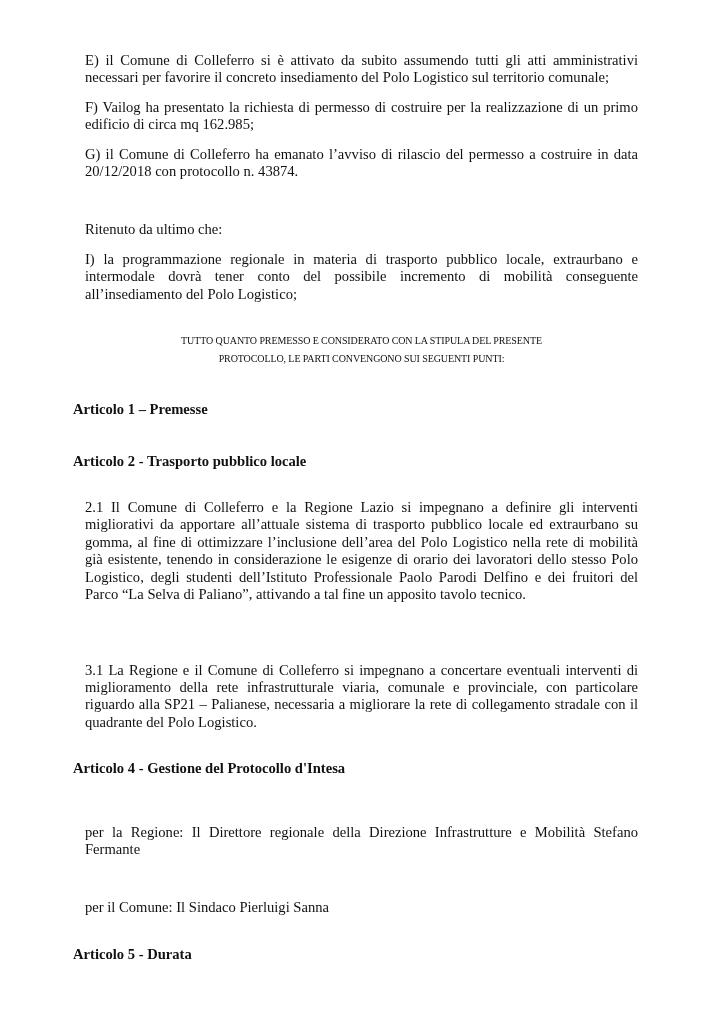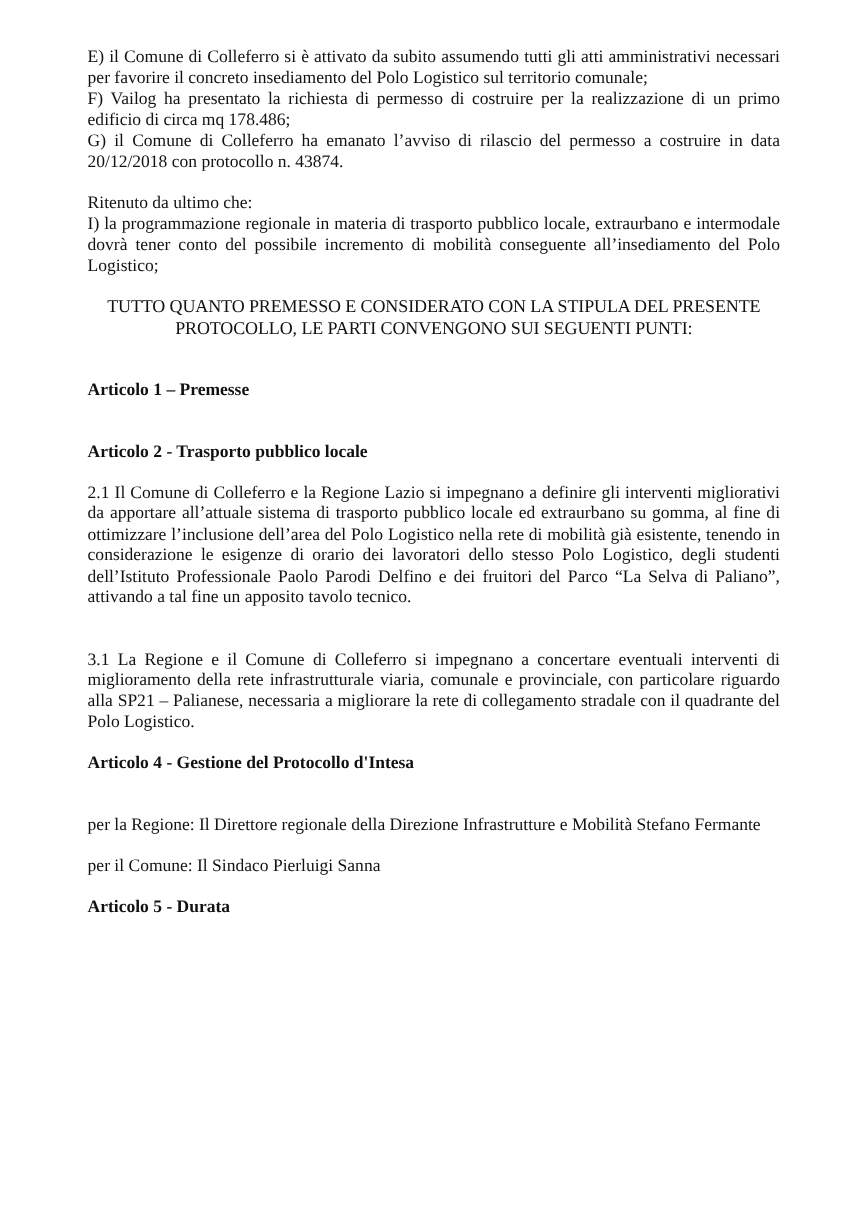--- a/index.html
+++ b/index.html
@@ -2,32 +2,32 @@
 <html><head>
   <meta charset="utf-8">
   <style>
     html, body { margin: 0; padding: 0; background: #ffffff; }
     body {
       width: 720px; height: 1018px; overflow: hidden; position: relative;
       font-family: "Liberation Serif", "DejaVu Serif", serif;
       color: #111111; font-size: 14.6px; line-height: 17.4px;
     }
     .page { position: absolute; left: 73px; top: 40px; width: 577px; }
-    .p { text-align: justify; margin: 0; }
+    .p { text-align: justify; margin: 12px; }
     .gap { height: 17px; }
     .h { text-align: left; font-weight: bold; margin: 0; }
-    .caps { text-align: center; margin: 0; font-size: 15px; line-height: 17.6px; letter-spacing: -0.1px; }
+    .caps { text-align: center; margin: 0; font-size: 10px; line-height: 17.6px; letter-spacing: -0.1px; }
   </style>
 </head>
 <body>
 
 <div class="page">
 
   <p class="p">E) il Comune di Colleferro si è attivato da subito assumendo tutti gli atti amministrativi necessari per favorire il concreto insediamento del Polo Logistico sul territorio comunale;</p>
-  <p class="p">F) Vailog ha presentato la richiesta di permesso di costruire per la realizzazione di un primo edificio di circa mq 178.486;</p>
+  <p class="p">F) Vailog ha presentato la richiesta di permesso di costruire per la realizzazione di un primo edificio di circa mq 162.985;</p>
   <p class="p">G) il Comune di Colleferro ha emanato l’avviso di rilascio del permesso a costruire in data 20/12/2018 con protocollo n. 43874.</p>
 
   <div class="gap"></div>
 
   <p class="p">Ritenuto da ultimo che:</p>
   <p class="p">I) la programmazione regionale in materia di trasporto pubblico locale, extraurbano e intermodale dovrà tener conto del possibile incremento di mobilità conseguente all’insediamento del Polo Logistico;</p>
 
   <div class="gap"></div>
 
   <p class="caps">TUTTO QUANTO PREMESSO E CONSIDERATO CON LA STIPULA DEL PRESENTE</p>

